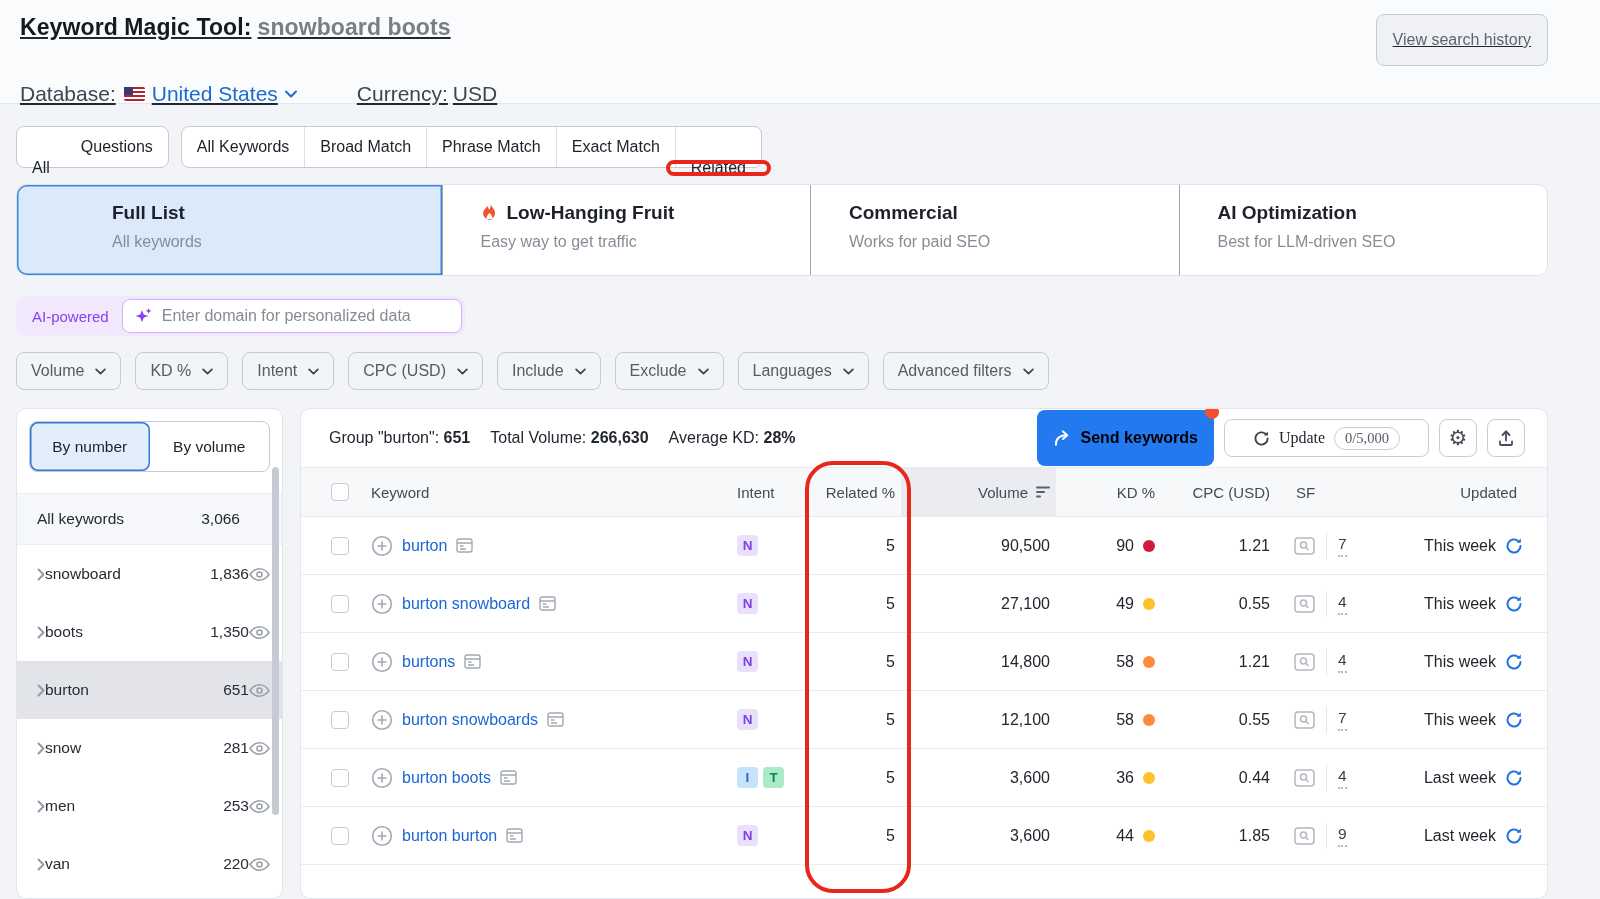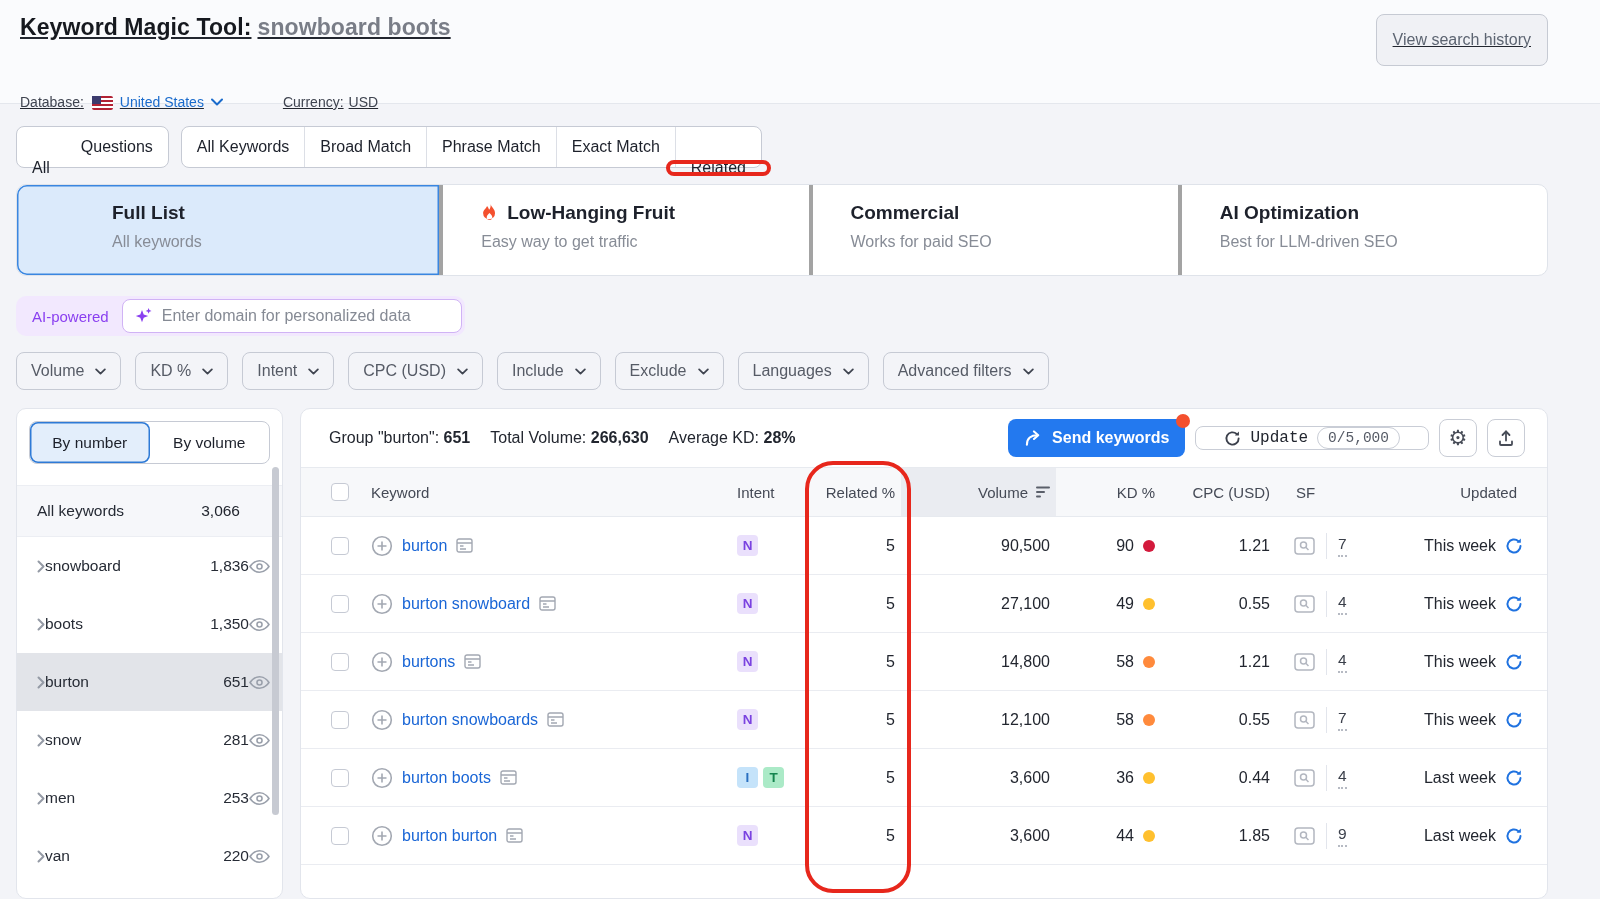--- a/index.html
+++ b/index.html
@@ -10,42 +10,42 @@
   }
   .icon { display:inline-flex; align-items:center; justify-content:center; flex:none; }
 
   
   .top-header { background:#fafbfd; padding:14px 52px 0 20px; height:104px; border-bottom:1px solid #e4e7ed;text-decoration:underline; }
   .title-row { display:flex; align-items:flex-start; justify-content:space-between; }
   .page-title { font-size:23px; font-weight:700; color:#16191f; letter-spacing:.1px; }
   .page-title .query { color:#797d87; margin-left:6px; }
   .btn-history { background:#f0f1f5; border:1px solid #c6cad3; border-radius:8px; height:52px; padding:0 16px;
     font-size:16px; color:#5c6471; display:flex; align-items:center; cursor:pointer; }
-  .db-row { margin-top:28px; display:flex; align-items:flex-end; font-size:14px; color:#3f4450; }
+  .db-row { margin-top:16px; display:flex; align-items:center; font-size:21px; color:#3f4450; }
   .db-row .flag { width:21px; height:14px; border-radius:2px; margin:0 7px 0 8px;
     background:repeating-linear-gradient(#b22234 0 2px,#ffffff 2px 4px); position:relative; display:inline-block; }
   .db-row .flag::after { content:''; position:absolute; left:0; top:0; width:9px; height:8px; background:#3c3b6e; }
   .db-link { color:#1a6bcc; display:flex; align-items:center; gap:7px; cursor:pointer; }
   .currency { margin-left:60px; }
   .currency b { font-weight:400; margin-left:5px; }
 
   .main { padding:0 52px 0 16px; }
 
   
   .tabs-row { margin-top:22px; display:flex; gap:12px; }
   .seg { display:flex; background:#fff; border:1px solid #c6cad4; border-radius:8px; height:42px; }
   .seg-item { padding:0 15px; display:flex; align-items:center; font-size:16px; color:#1d212b; cursor:pointer;
     border-right:1px solid #dcdfe6; position:relative; }
   .seg-item:last-child { border-right:none; }
   .seg-item.selected { background:#e3eefb; box-shadow:inset 0 0 0 1.5px #2e7ad6; border-radius:8px;margin-top:41px; }
   .ann-tab { position:absolute; inset:-8px -10px; border:4px solid #e7271c; border-radius:18px; pointer-events:none; z-index:9; }
 
   
   .cards-row { margin-top:16px; display:flex; background:#fff; border:1px solid #dfe3ea; border-radius:10px; height:92px; }
-  .card { flex:1; padding:17px 0 0 38px; border-right:4px solid #a3a3a3; cursor:pointer; }
+  .card { flex:1; padding:17px 0 0 38px; border-right:1px solid #a3a3a3; cursor:pointer; }
   .card:last-child { border-right:none; }
   .card.first { padding-left:95px; }
   .card.selected { background:#dbeafb; box-shadow:inset 0 0 0 1.5px #3a86e0; border-radius:10px 0 0 10px; }
   .card-title { font-size:19px; font-weight:700; color:#1d212b; display:flex; align-items:center; gap:9px; }
   .card-sub { margin-top:9px; font-size:16px; color:#878c96; }
 
   
   .ai-row { margin-top:20px; }
   .ai-pill { display:inline-flex; align-items:center; background:#f2e8fe; border-radius:10px; padding:3px; height:40px; }
   .ai-badge { padding:0 13px; font-size:15px; color:#8a3ff0; }
@@ -57,45 +57,45 @@
   .filters-row { margin-top:16px; display:flex; gap:14px; }
   .filter-pill { height:38px; border:1px solid #c6cad4; border-radius:8px; padding:0 14px;
     display:flex; align-items:center; gap:11px; font-size:16px; color:#565b66; cursor:pointer; background:transparent; }
 
   
   .content { margin-top:18px; display:flex; gap:17px; height:491px; }
   .panel { background:#fff; border:1px solid #e2e5ec; border-radius:10px; }
 
   
   .sidebar { width:267px; flex:none; padding-top:12px; position:relative; overflow:hidden; }
-  .side-toggle { display:flex; margin:0 12px; border:1px solid #c6cad4; border-radius:8px; height:43px; background:#fff; }
+  .side-toggle { display:flex; margin:0 12px; border:1px solid #c6cad4; border-radius:8px; height:51px; background:#fff; }
   .side-toggle .tg { flex:1; display:flex; align-items:center; justify-content:center; font-size:15.5px; color:#1d212b; cursor:pointer; }
   .side-toggle .tg.selected { background:#e3eefb; box-shadow:inset 0 0 0 1.5px #2e7ad6; border-radius:8px; }
   .side-list { margin-top:21px; font-size:15.5px; }
   .all-row { height:52px; display:flex; align-items:center; padding:0 42px 0 20px;
     background:#f6f7fa; border-top:1px solid #eceef3; border-bottom:1px solid #eceef3; cursor:pointer; }
   .all-row .lbl { flex:1; color:#262b35; }
   .group-row { height:58px; display:flex; align-items:center; padding:0 12px 0 20px; cursor:pointer; }
   .group-row.selected { background:#e2e4e9; }
   .group-row .lbl { flex:1; color:#262b35; }
   .group-row .cnt { color:#262b35; }
   .side-scroll { position:absolute; right:3px; top:58px; width:7px; height:348px; border-radius:4px; background:#c7cad2; cursor:grab; }
 
   
   .table-panel { flex:1; position:relative; overflow:hidden; }
   .toolbar { height:58px; display:flex; align-items:center; padding:0 22px 0 28px; gap:20px; }
   .stat { font-size:16px; color:#22262f; white-space:nowrap; }
   .stat b { font-weight:700; }
   .toolbar-right { margin-left:auto; display:flex; align-items:center; gap:10px; }
-  .btn-send { position:relative; height:38px; background:#2379ef; color:#ffffff; border:none; border-radius:8px;
+  .btn-send { position:relative; height:56px; background:#2379ef; color:#000000; border:none; border-radius:8px;
     padding:0 16px; font-size:16px; font-weight:700; display:flex; align-items:center; gap:9px; cursor:pointer;
     font-family:inherit; }
   .btn-send .dot { position:absolute; top:-5px; right:-5px; width:14px; height:14px; border-radius:50%; background:#f4502e; }
-  .btn-update { height:24px; border:1px solid #c9cdd6; border-radius:8px; background:#fff; padding:0 28px;
-    display:flex; align-items:center; gap:9px; font-size:16px; color:#22262f; cursor:pointer; font-family:Liberation Mono, monospace; }
+  .btn-update { height:38px; border:1px solid #c9cdd6; border-radius:8px; background:#fff; padding:0 28px;
+    display:flex; align-items:center; gap:9px; font-size:16px; color:#22262f; cursor:pointer; font-family:Liberation Serif, serif; }
   .quota-pill { border:1px solid #c9cdd6; border-radius:999px; padding:2px 10px; font-size:14.5px; color:#565b66; }
   .icon-btn { width:38px; height:38px; border:1px solid #c9cdd6; border-radius:8px; background:#fff;
     display:flex; align-items:center; justify-content:center; cursor:pointer; }
   .gear-glyph { font-family:"DejaVu Sans",sans-serif; font-size:21px; color:#474c57; line-height:1; }
 
   .grid-cols { display:grid; grid-template-columns:70px 360px 80px 90px 155px 105px 115px 105px 1fr; padding-right:24px; }
   .thead-row { height:50px; background:#f7f8fa; border-top:1px solid #e7eaef; border-bottom:1px solid #e7eaef;
     font-size:15px; color:#454a56; align-items:stretch; }
   .hcell { display:flex; align-items:center; }
   .h-check { padding-left:30px; }

